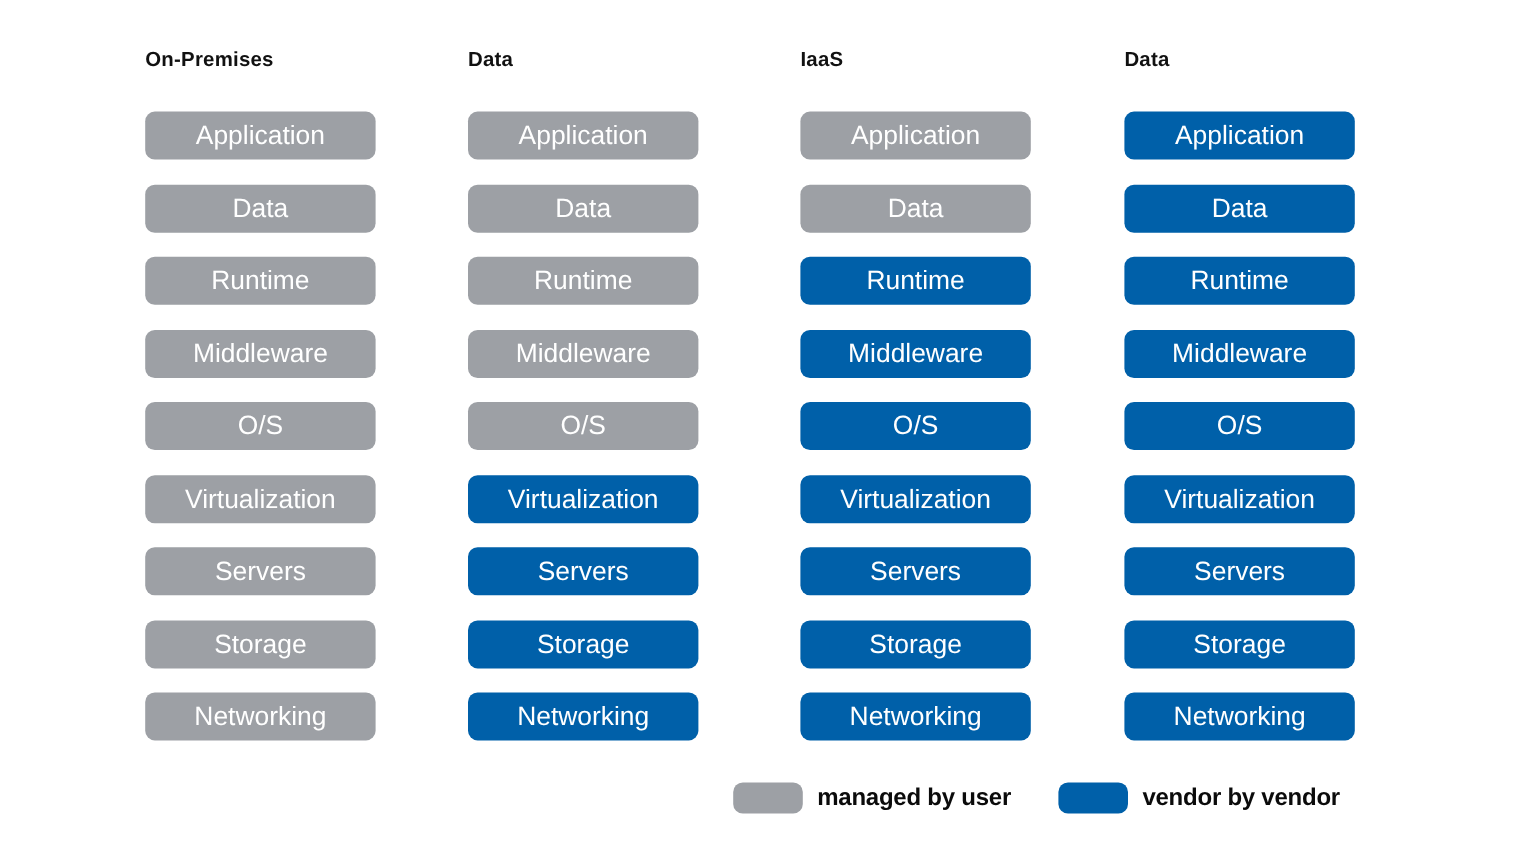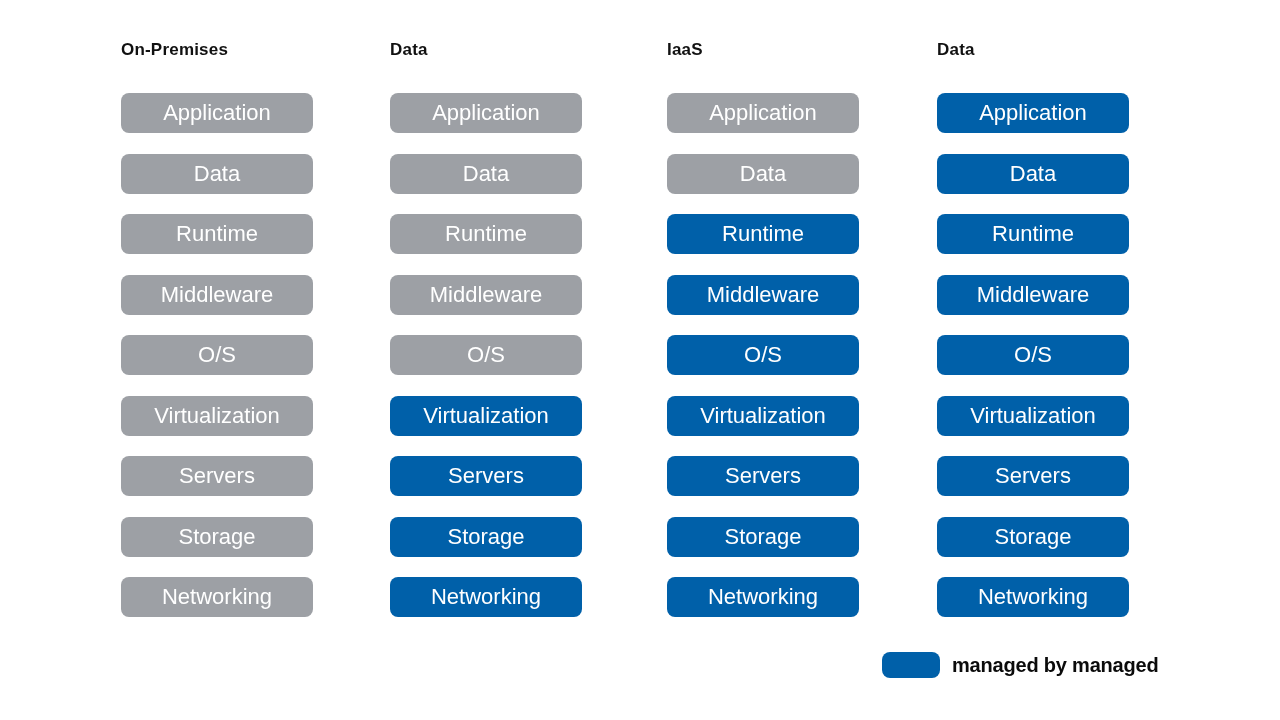--- a/index.html
+++ b/index.html
@@ -131,18 +131,22 @@
       <div class="box" data-variant="vendor">Runtime</div>
       <div class="box" data-variant="vendor">Middleware</div>
       <div class="box" data-variant="vendor">O/S</div>
       <div class="box" data-variant="vendor">Virtualization</div>
       <div class="box" data-variant="vendor">Servers</div>
       <div class="box" data-variant="vendor">Storage</div>
       <div class="box" data-variant="vendor">Networking</div>
     </div>
   </div>
 
+  <div class="legend-item legend-0">
+    <span class="swatch" data-variant="user"></span>
+    <span class="legend-label">managed by user</span>
+  </div>
   <div class="legend-item legend-1">
     <span class="swatch" data-variant="vendor"></span>
-    <span class="legend-label">managed by managed</span>
+    <span class="legend-label">vendor by vendor</span>
   </div>
 
 </div>
 
 </body></html>

